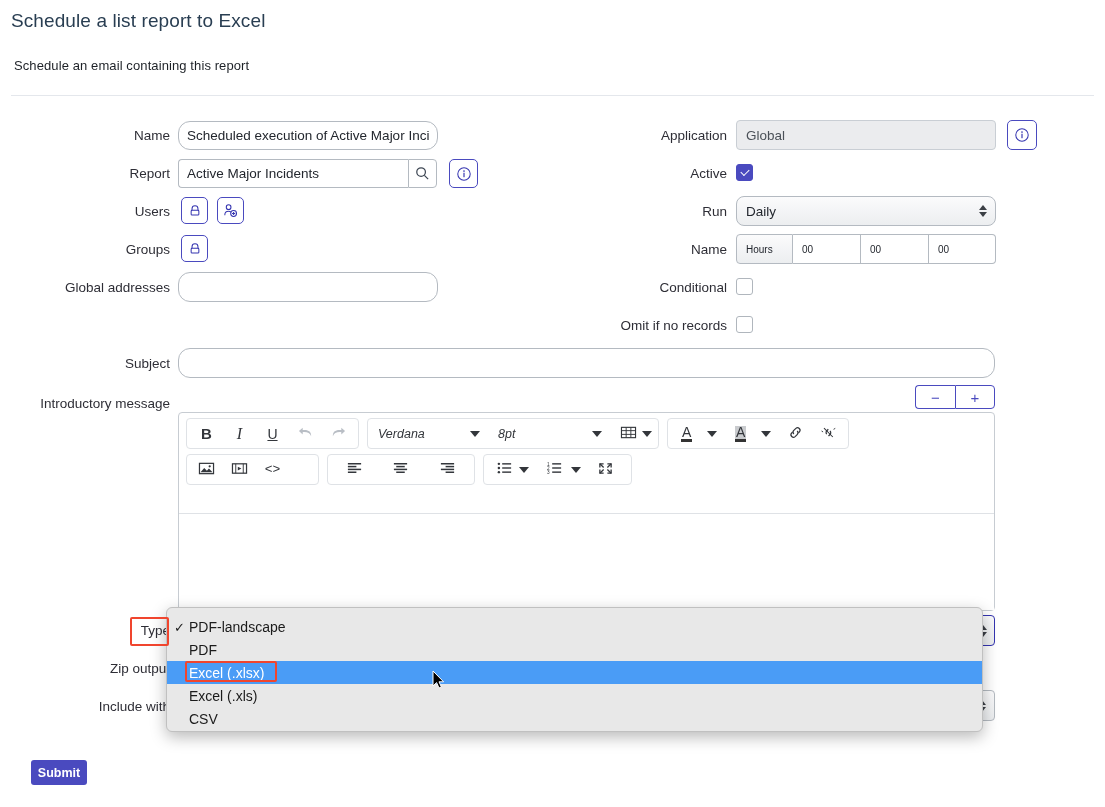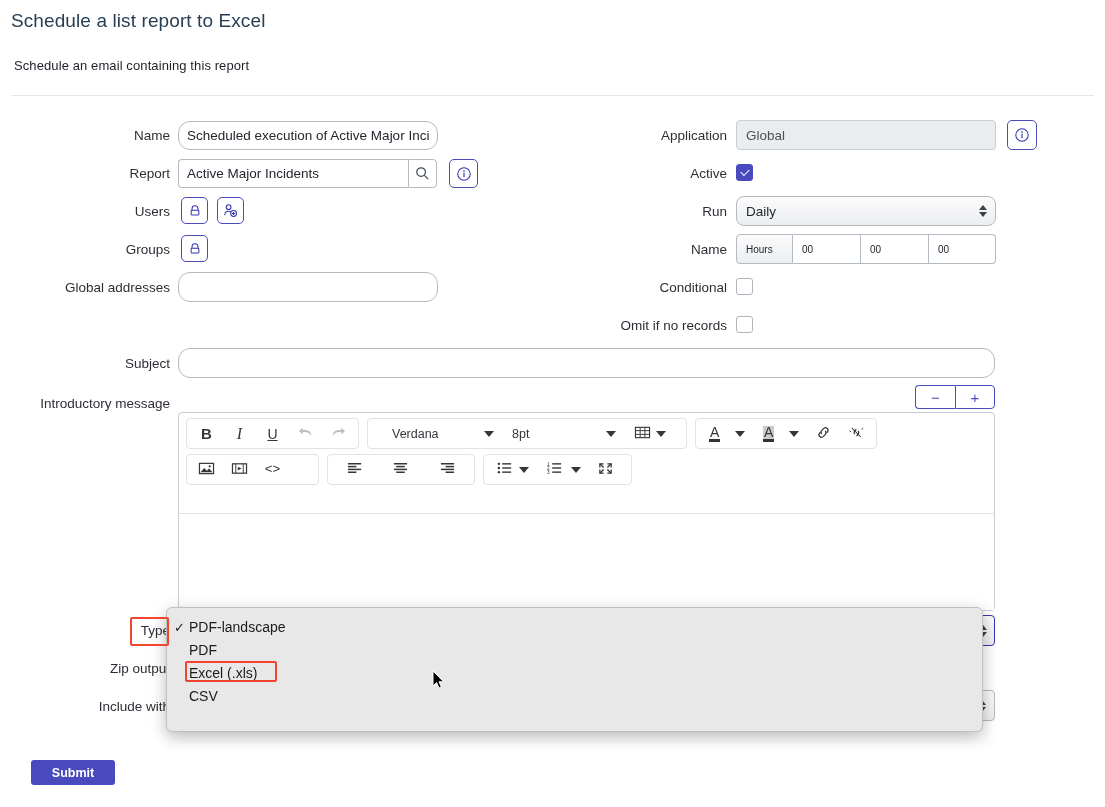--- a/index.html
+++ b/index.html
@@ -176,21 +176,21 @@
   .dd-item.sel-row { background:#4a9cf6; color:#fff; }
 
   
   .anno {
     position:absolute; border:2.4px solid #f0452e; border-radius:2px;
     pointer-events:none;
   }
 
   
   .submit-btn {
-    position:absolute; left:31px; top:760px; width:84px; height:25px;
+    position:absolute; left:31px; top:760px; width:56px; height:25px;
     background:#4a4abf; color:#fff; border:none; border-radius:3px;
     font-size:12.5px; font-weight:bold; cursor:pointer;
     font-family:"Liberation Sans", sans-serif;
   }
 
   .cursor { position:absolute; left:432px; top:670px; }
 </style>
 </head>
 <body>
 
@@ -319,21 +319,21 @@
       </div>
       <div class="tb-btn dim">
         <span>
           <svg width="17" height="15" viewBox="0 0 18 16">
               <path d="M12 3 L16 6.5 L12 10 L12 7.6 C7 7.2 4.4 8.6 3 12 C2.8 7.2 5.6 4.8 12 5.4 Z" fill="#b9bec5"></path>
             </svg>
         </span>
       </div>
     </div>
 
-    <div class="tb-grp" style="padding:14px;">
+    <div class="tb-grp" style="padding:0;font-style:italic;">
       <div class="tb-sel" style="width:120px;">
         <span>Verdana</span>
           <i class="caret"></i>
       </div>
       <div class="tb-sel" style="width:122px;">
         <span>8pt</span>
           <i class="caret"></i>
       </div>
       <div class="tb-sel" style="width:48px;padding-right:6px;">
         <span>
@@ -519,20 +519,23 @@
 </div>
 
 <div class="dd">
   <div class="dd-item">
     <span class="tick">✓</span>
     <span>PDF-landscape</span>
   </div>
   <div class="dd-item">
     <span>PDF</span>
   </div>
+  <div class="dd-item sel-row">
+    <span>Excel (.xlsx)</span>
+  </div>
   <div class="dd-item">
     <span>Excel (.xls)</span>
   </div>
   <div class="dd-item">
     <span>CSV</span>
   </div>
 </div>
 
 <div class="anno" style="left:130px;top:617px;width:39px;height:29px;"></div>
 <div class="anno" style="left:185px;top:661px;width:92px;height:21px;"></div>

